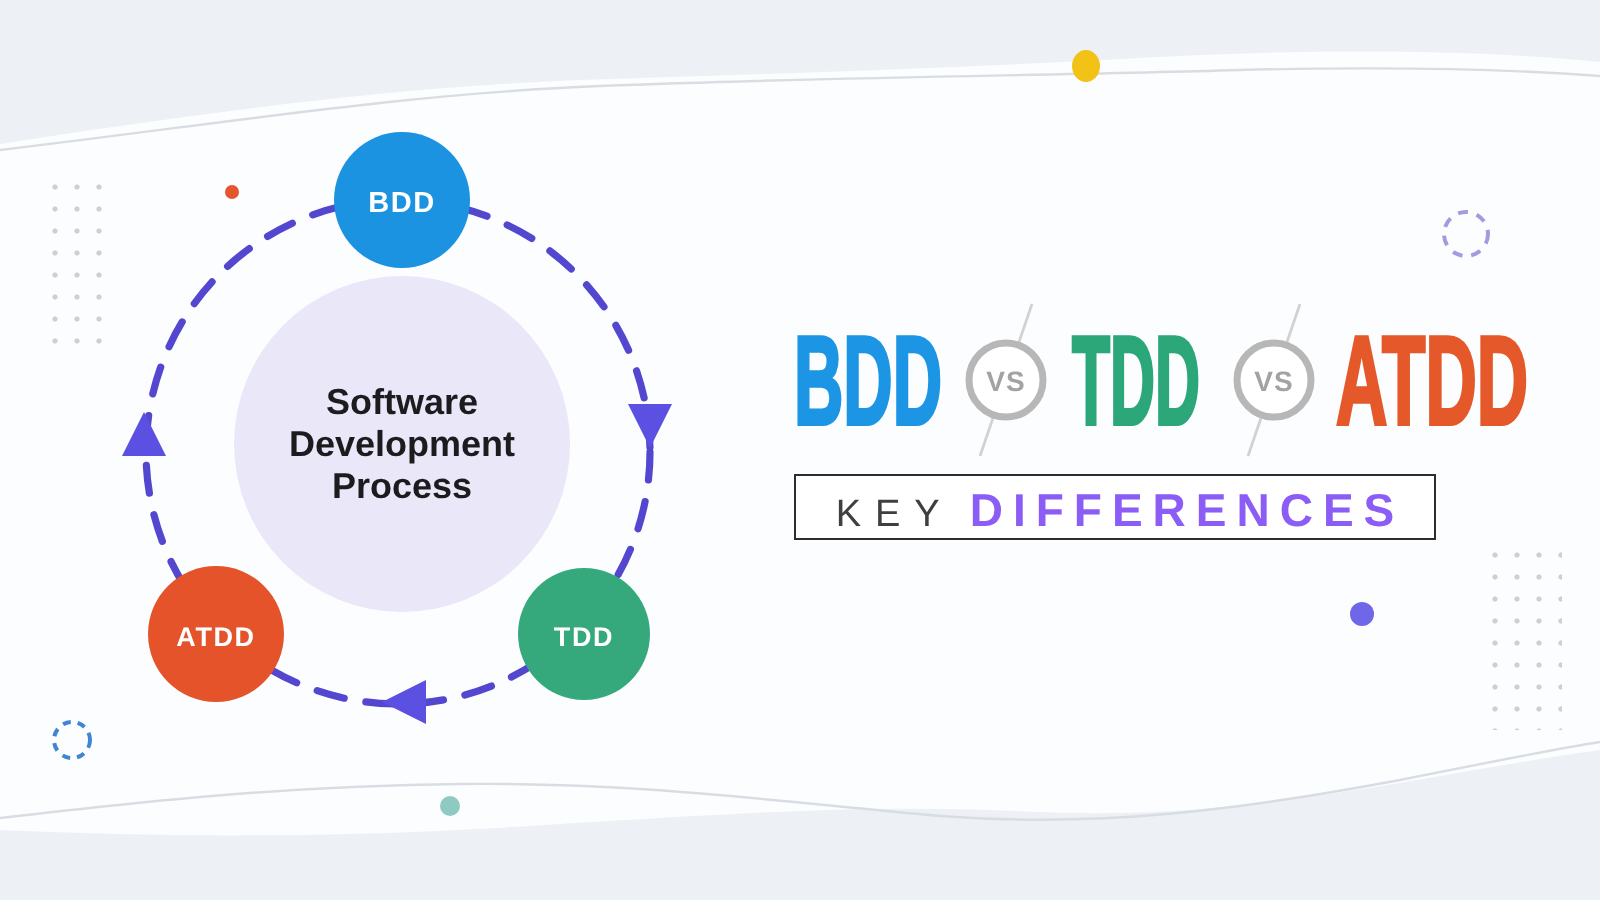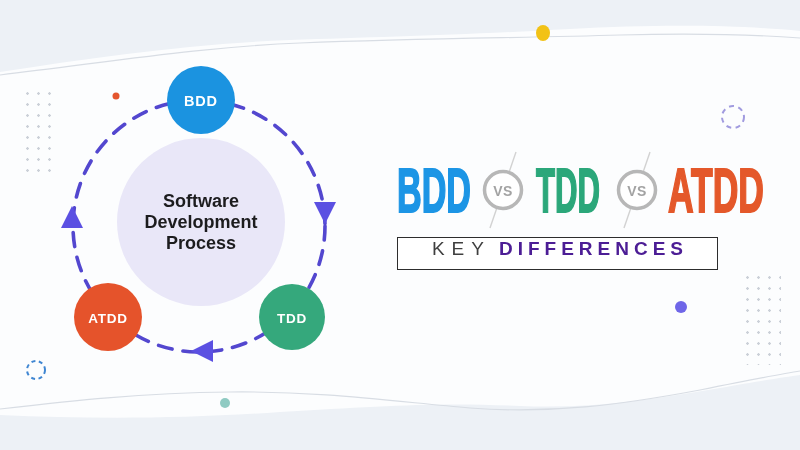--- a/index.html
+++ b/index.html
@@ -21,30 +21,30 @@
     opacity:.9;
   }
   .dot-grid.left  { left:21px;  top:87px;  width:36px; height:88px; }
   .dot-grid.right { left:741px; top:271px; width:40px; height:94px; }
 
   .key-box {
     position:absolute; left:397px; top:237px;
     width:321px; height:33px; box-sizing:border-box;
     background:#ffffff;
     border:1.5px solid #2d2d2d;
-    display:flex; align-items:flex-start; justify-content:center;
+    display:flex; align-items:flex-end; justify-content:center;
     gap:15px;
     white-space:nowrap;
   }
   .key-word {
     font-size:19px; font-weight:400; color:#3f3f3f;
     letter-spacing:7px; margin-right:-7px;
   }
   .diff-word {
-    font-size:19px; font-weight:800; color:#4c1d95;
+    font-size:23px; font-weight:800; color:#8b5cf6;
     letter-spacing:5px; margin-right:-5px;
   }
 
   .title-text { font-weight:700; }
   .node-label { font-weight:700; fill:#ffffff; letter-spacing:.8px; }
   .center-label { font-weight:600; fill:#1c1c1e; font-size:18px; }
   .vs-label { font-weight:700; fill:#a3a3a3; font-size:14px; letter-spacing:.5px; }
 </style>
 </head>
 <body>

